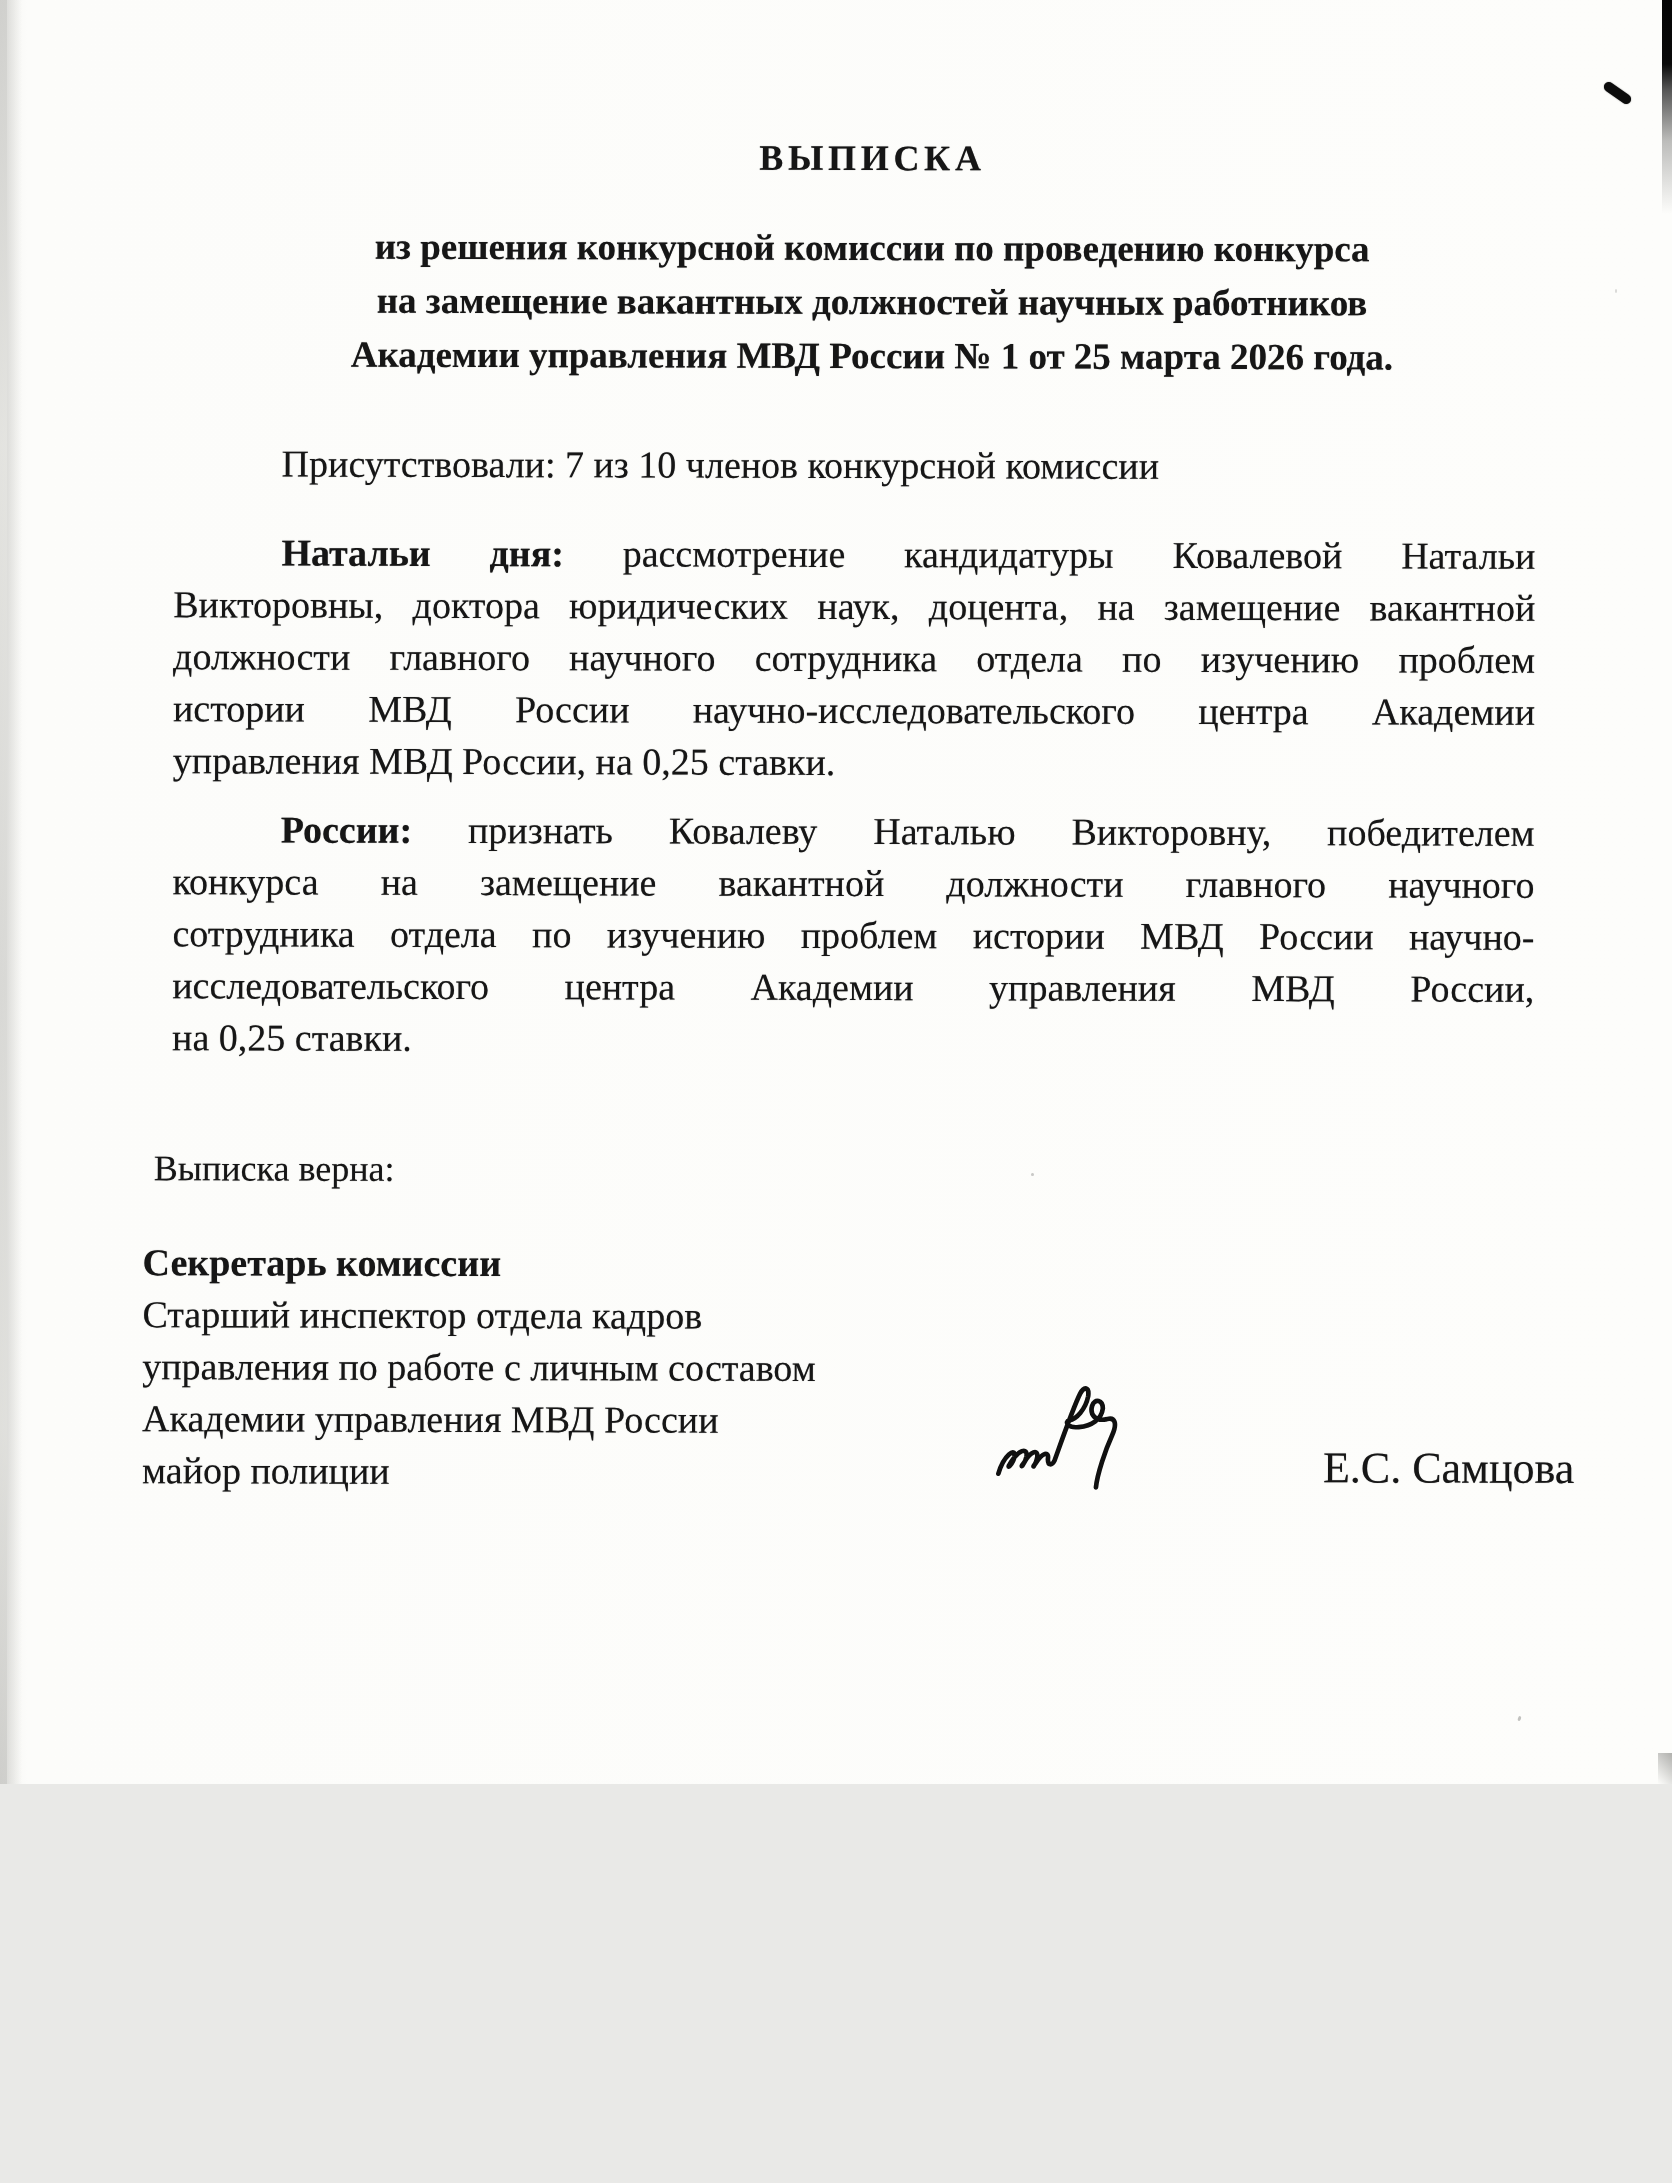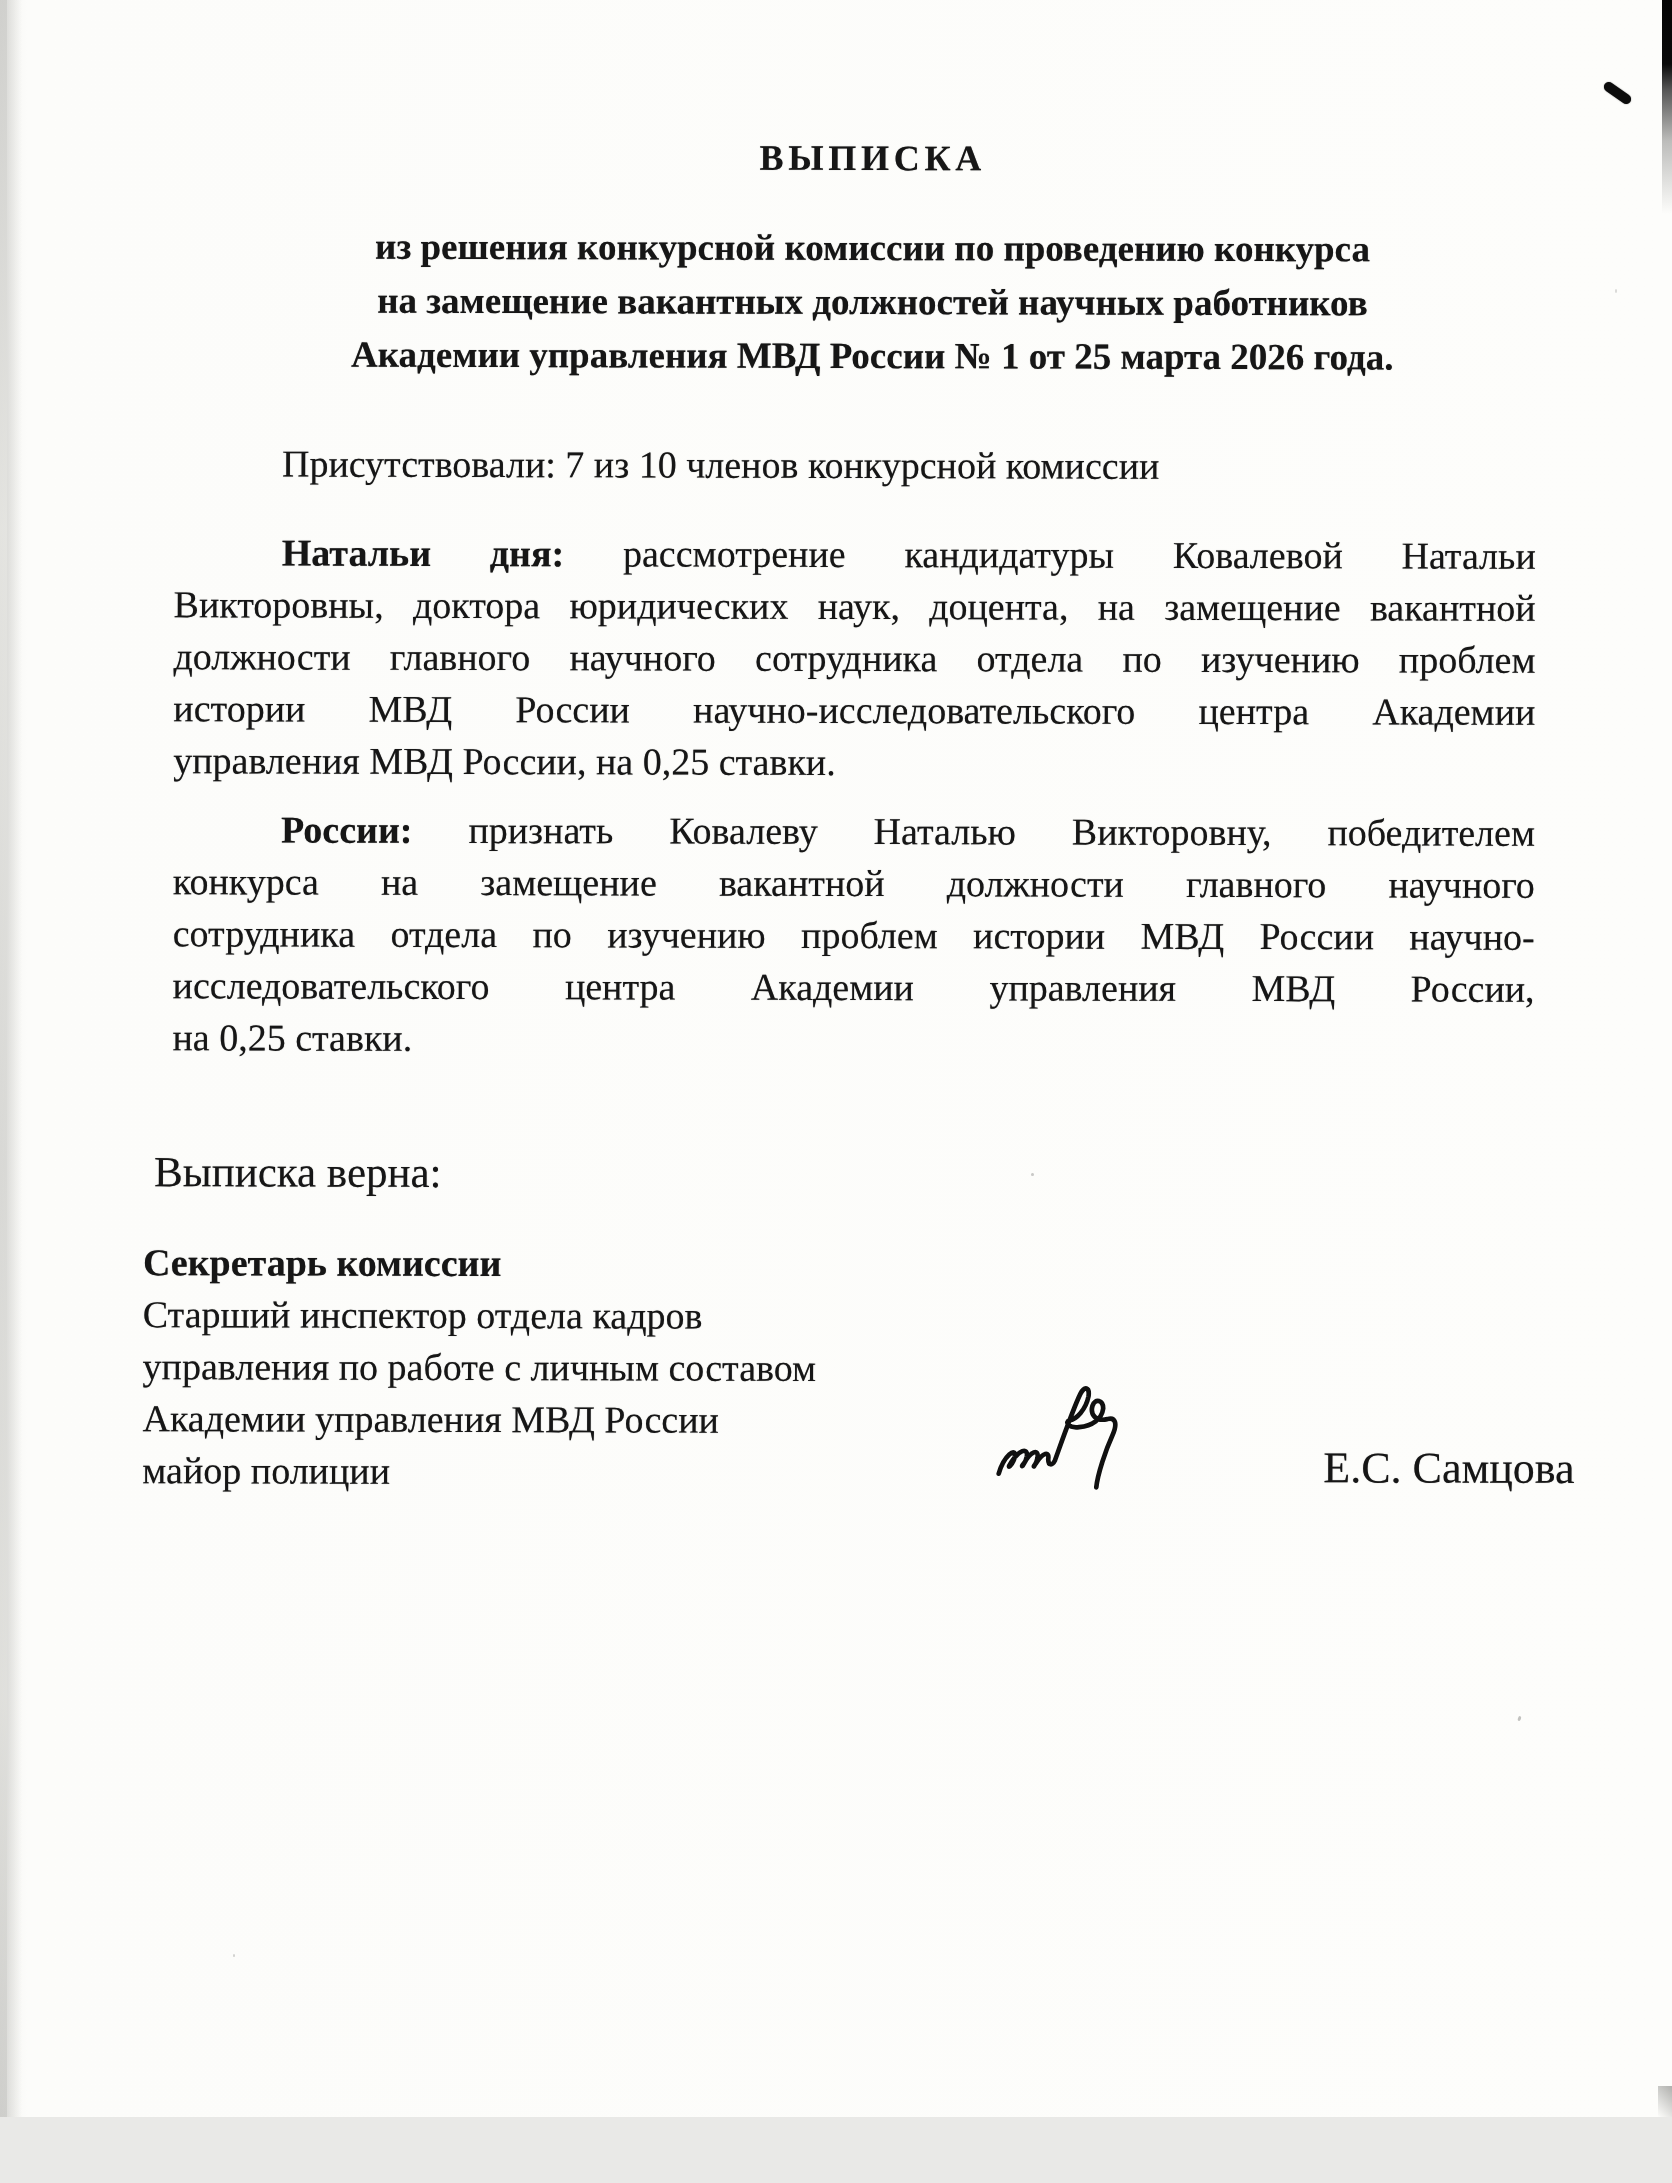--- a/index.html
+++ b/index.html
@@ -1,18 +1,18 @@
 <!DOCTYPE html>
 <html style="font-size:10.7px"><head>
 <meta charset="utf-8">
 <style>
   html,body{margin:0;padding:0;background:#e9e9e7;}
   .scan-page{
     position:relative;
-    width:1673px;height:2117px;
+    width:1673px;height:1784px;
     background:linear-gradient(90deg,#f3f3f0 0px,#fcfcfa 27px,#fdfdfb 100%);
     overflow:hidden;
     font-family:"Liberation Serif","DejaVu Serif",serif;
     color:#161616;
   }
   .content{
     position:absolute;inset:0;
     transform:rotate(0.15deg);
     transform-origin:50% 40%;
     text-shadow:0 0 0.8px rgba(15,15,15,.55);
@@ -32,21 +32,21 @@
     position:absolute;left:173px;width:1362px;
     font-size:38px;line-height:52px;
   }
   .para.p1{top:528px;}
   .para.p2{top:805px;}
   .jline{text-align:justify;text-align-last:justify;}
   .jline.first{padding-left:108px;}
   .jline.last{text-align-last:left;}
   .lead{font-weight:700;}
   .certification{
-    position:absolute;left:155px;top:1149px;font-size:43px;white-space:nowrap;
+    position:absolute;left:155px;top:1149px;font-size:36px;white-space:nowrap;
   }
   .signer-block{
     position:absolute;left:144px;top:1238px;
     font-size:38px;line-height:52px;white-space:nowrap;
   }
   .signer-role{font-weight:700;}
   .signature-wrap{
     position:absolute;left:991px;top:1378px;width:234px;height:131px;
   }
   .signer-name{

